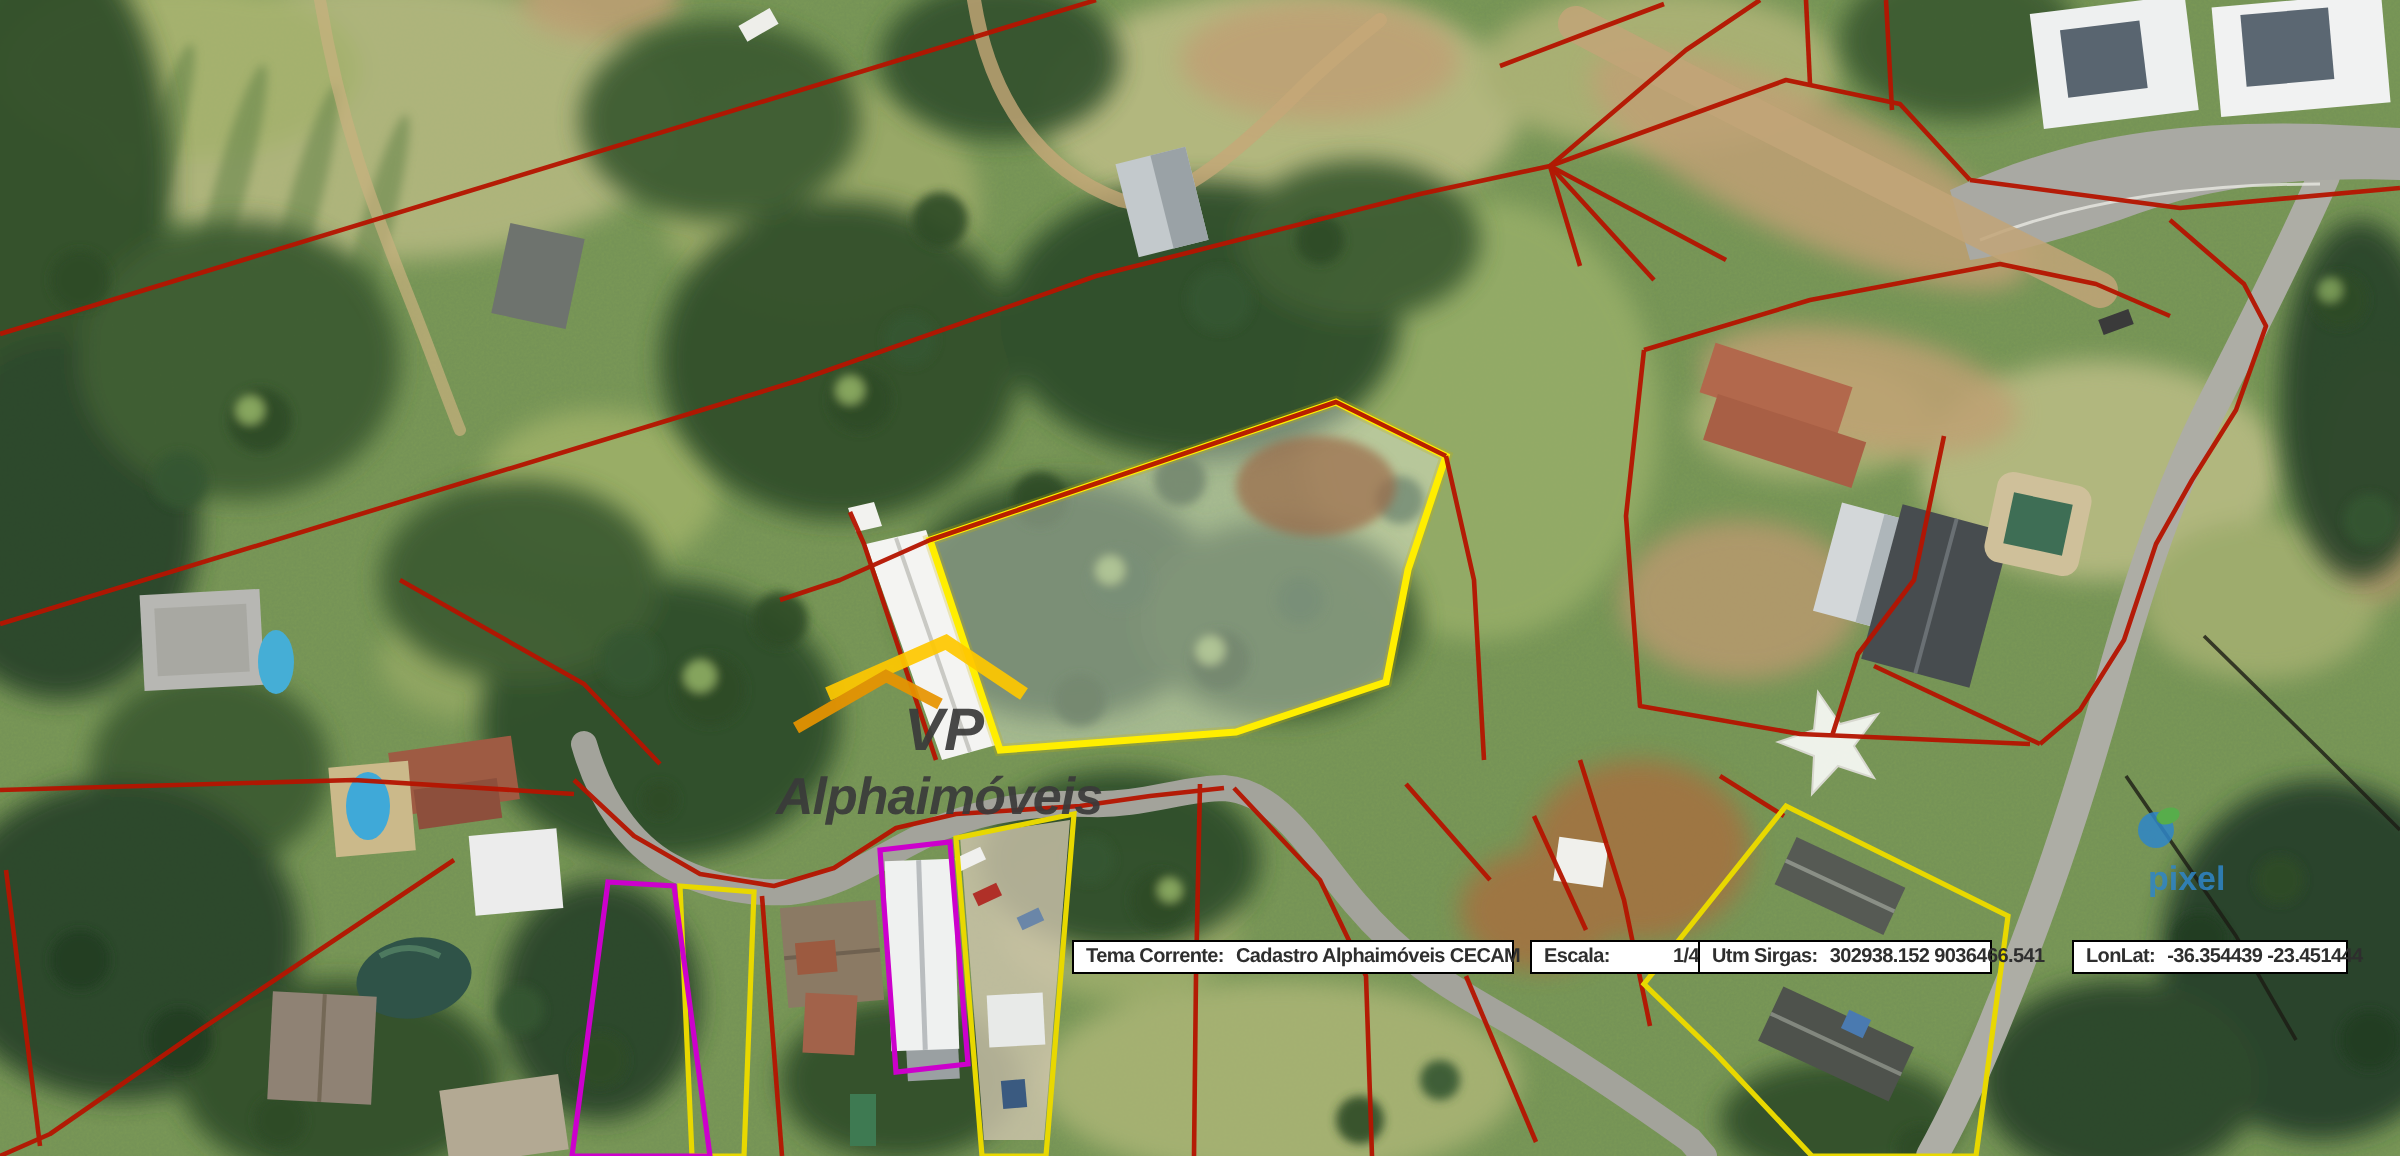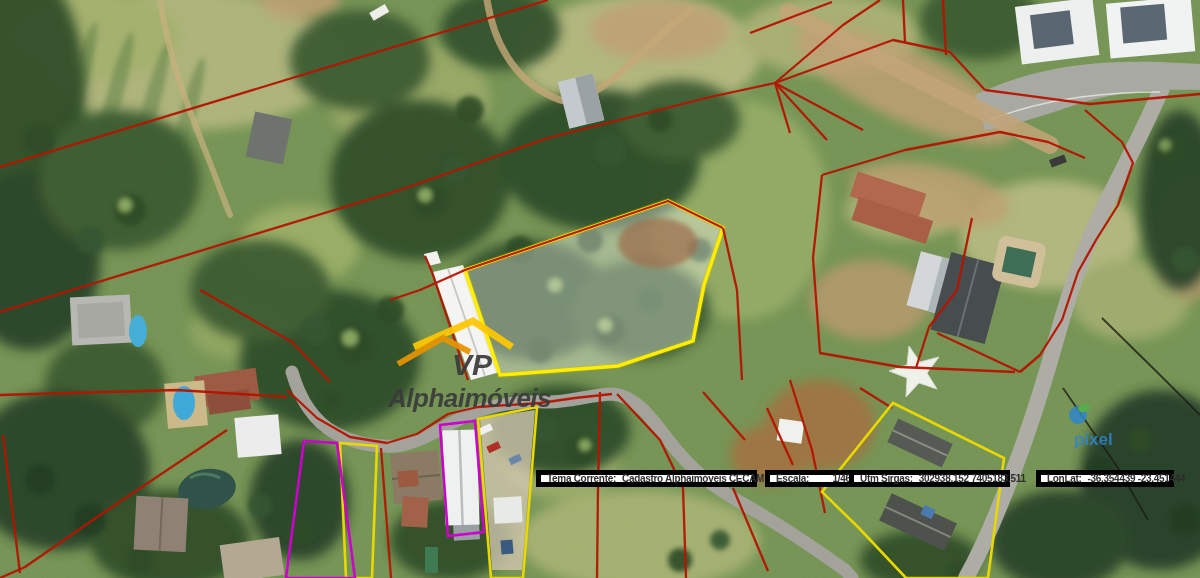--- a/index.html
+++ b/index.html
@@ -1,21 +1,21 @@
 <!DOCTYPE html>
 <html style="--cadastre-line: #b51400; --highlight-parcel: #ffee00; --secondary-parcel: #e8d800; --tertiary-parcel: #cc00cc; --vp-roof-yellow: #ffc800; --vp-roof-orange: #e89400; --vp-text: #3a3a3a; --pixel-blue: #2f86c8;"><head>
 <meta charset="utf-8">
 <style>
   html,body{margin:0;padding:0;background:#222;}
   #stage{position:relative;width:1200px;height:578px;overflow:hidden;
          font-family:"Liberation Sans",sans-serif;background:#7e9c55;}
   #map-svg{position:absolute;left:0;top:0;width:1200px;height:578px;display:block;}
   .status-box{position:absolute;top:470px;height:17px;box-sizing:border-box;
               display:flex;justify-content:space-between;align-items:center;
-              background:#ffffff;border:5px solid #000000;
+              background:#ffffff;border:1px solid #000000;
               font-size:10px;font-weight:bold;color:#2e2e2e;
               padding:0 5px 0 6px;white-space:nowrap;letter-spacing:-0.3px;}
   .status-box .lbl{margin-right:6px;}
   .vp-text{font-style:italic;font-weight:bold;fill:var(--vp-text);}
   .pixel-text{font-weight:bold;fill:var(--pixel-blue);}
 </style>
 </head>
 <body>
 
 <div id="stage">
@@ -327,22 +327,22 @@
 
 <div>
   <div class="status-box" style="left:536px;width:221px;">
     <span class="lbl">Tema Corrente:</span>
     <span class="val">Cadastro Alphaimóveis CECAM</span>
   </div>
   <div class="status-box" style="left:765px;width:101px;">
     <span class="lbl">Escala:</span>
     <span class="val">1/468</span>
   </div>
-  <div class="status-box" style="left:849px;width:161px;">
+  <div class="status-box" style="left:849px;width:147px;">
     <span class="lbl">Utm Sirgas:</span>
-    <span class="val">302938.152 7405183.511</span>
+    <span class="val">302938.152 9036466.541</span>
   </div>
   <div class="status-box" style="left:1036px;width:138px;">
     <span class="lbl">LonLat:</span>
     <span class="val">-36.354439 -23.451444</span>
   </div>
 </div>
 </div>
 
 </body></html>

